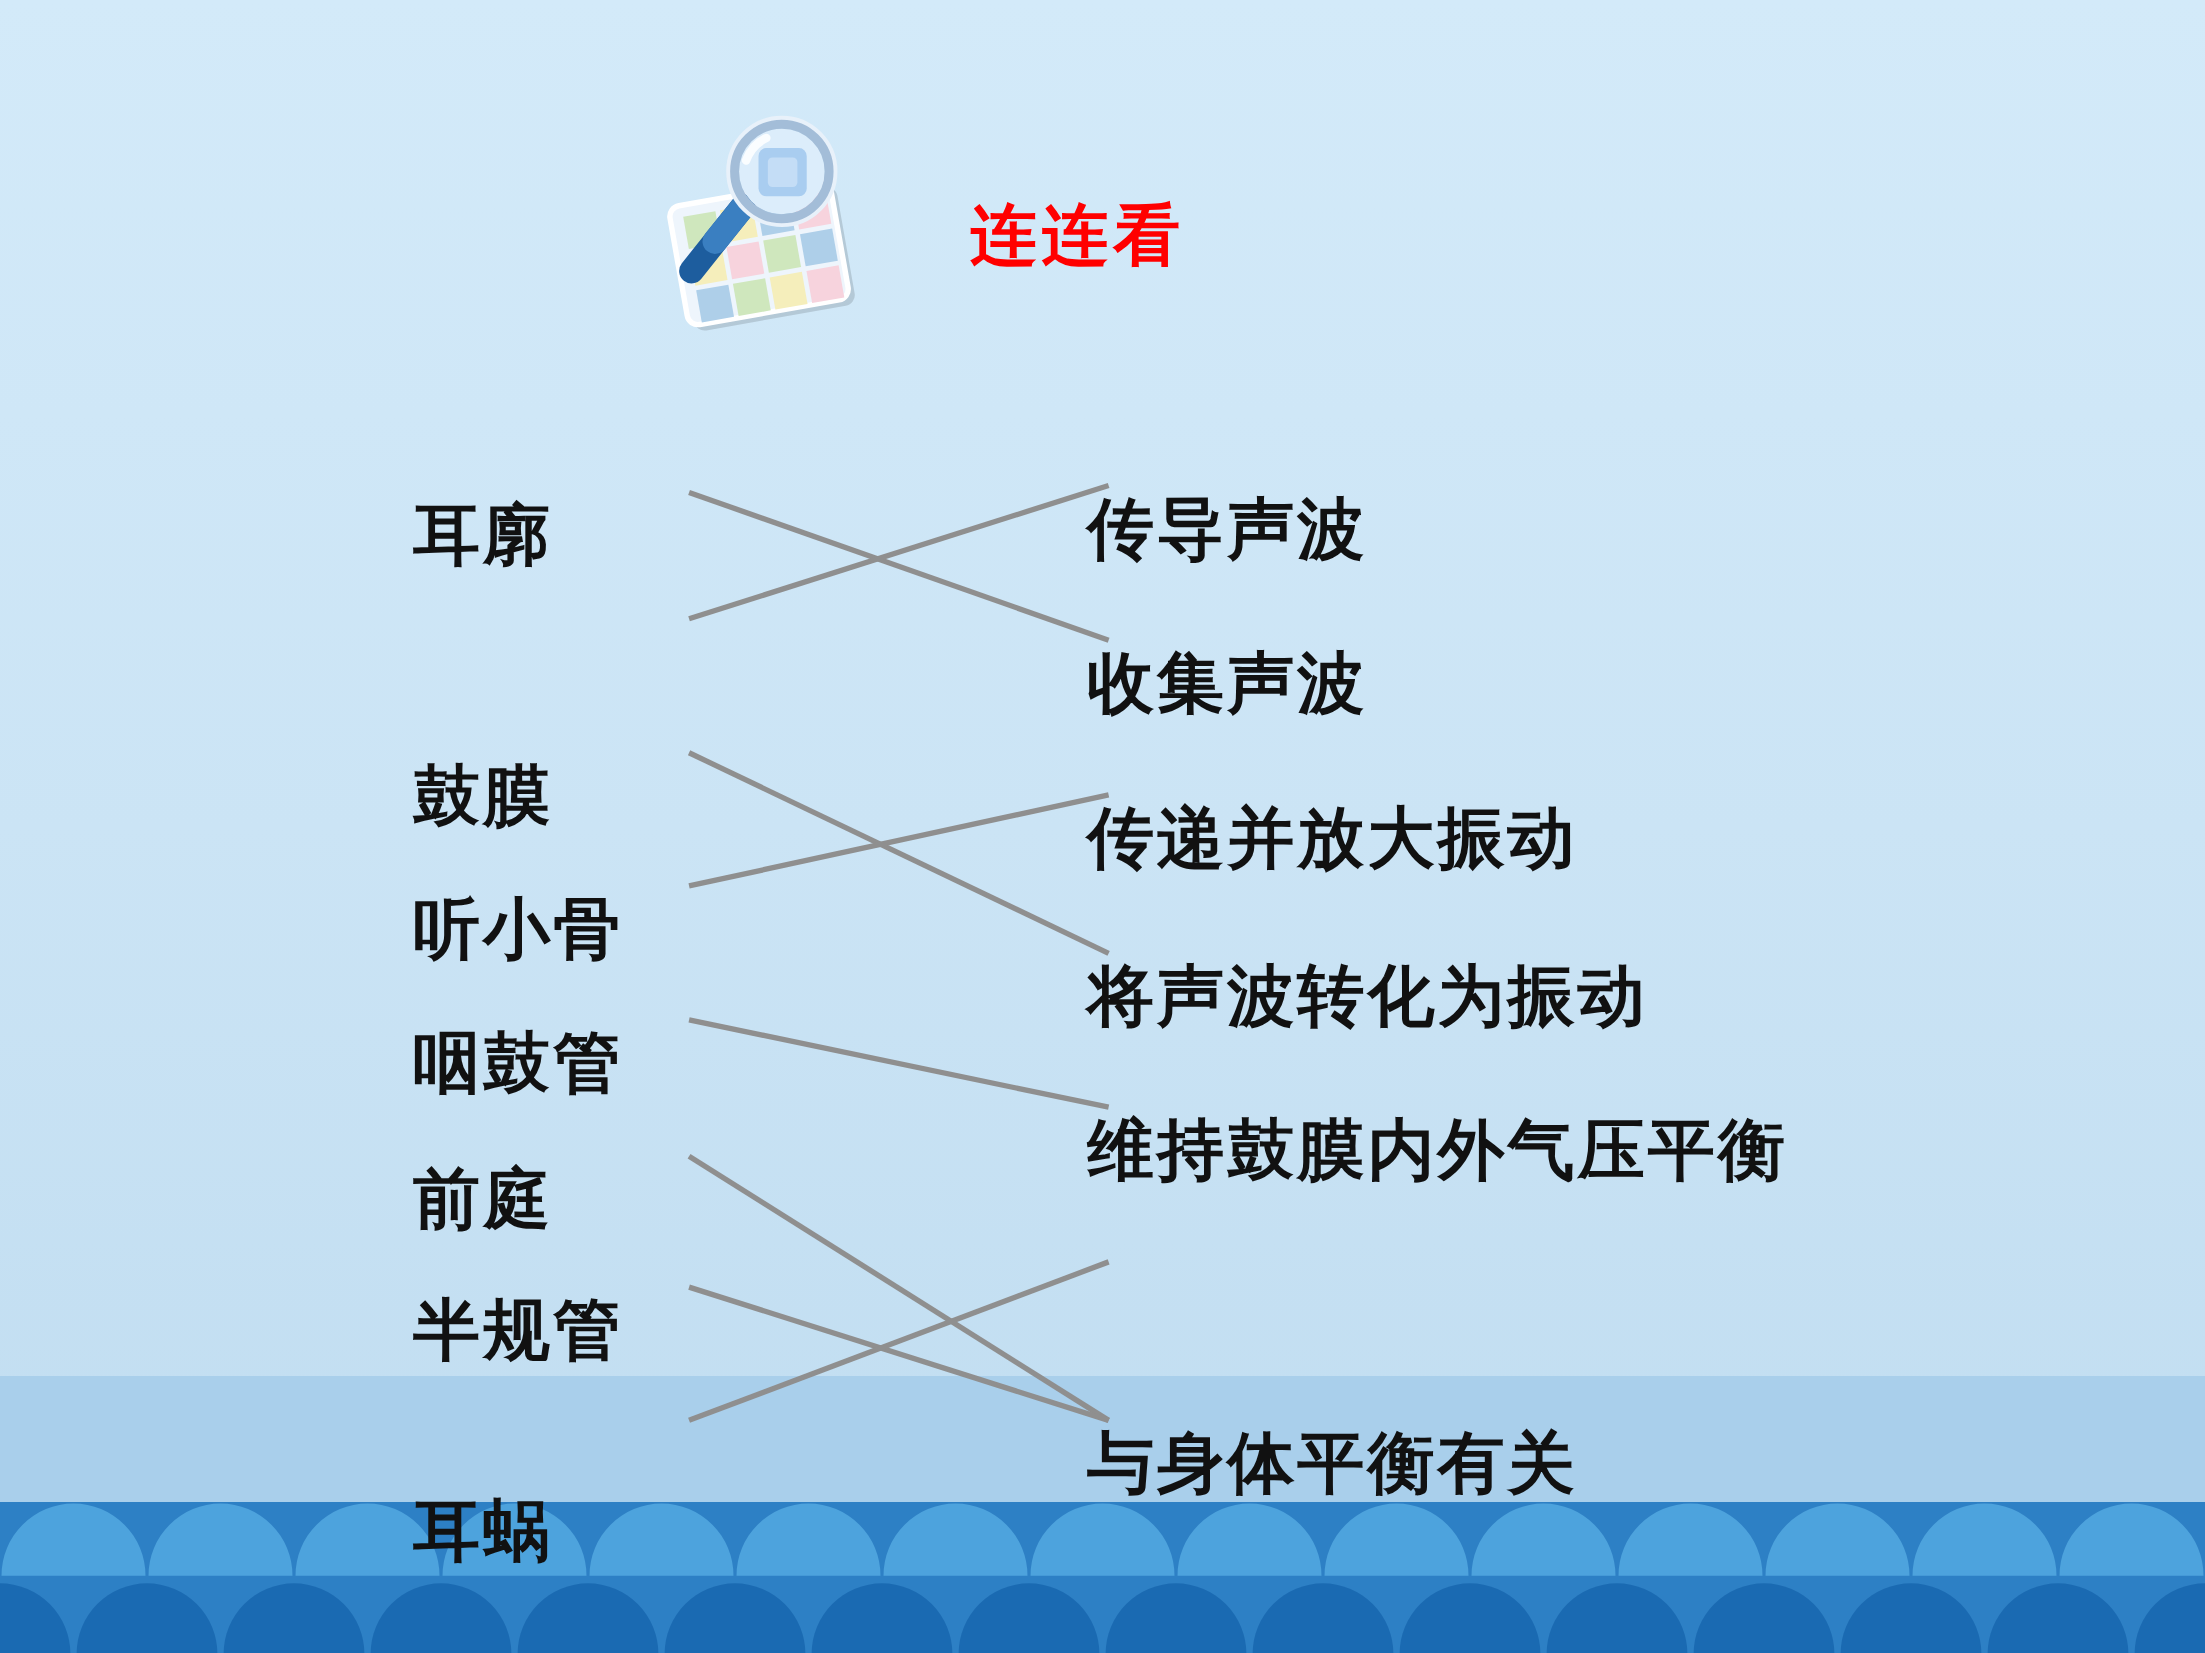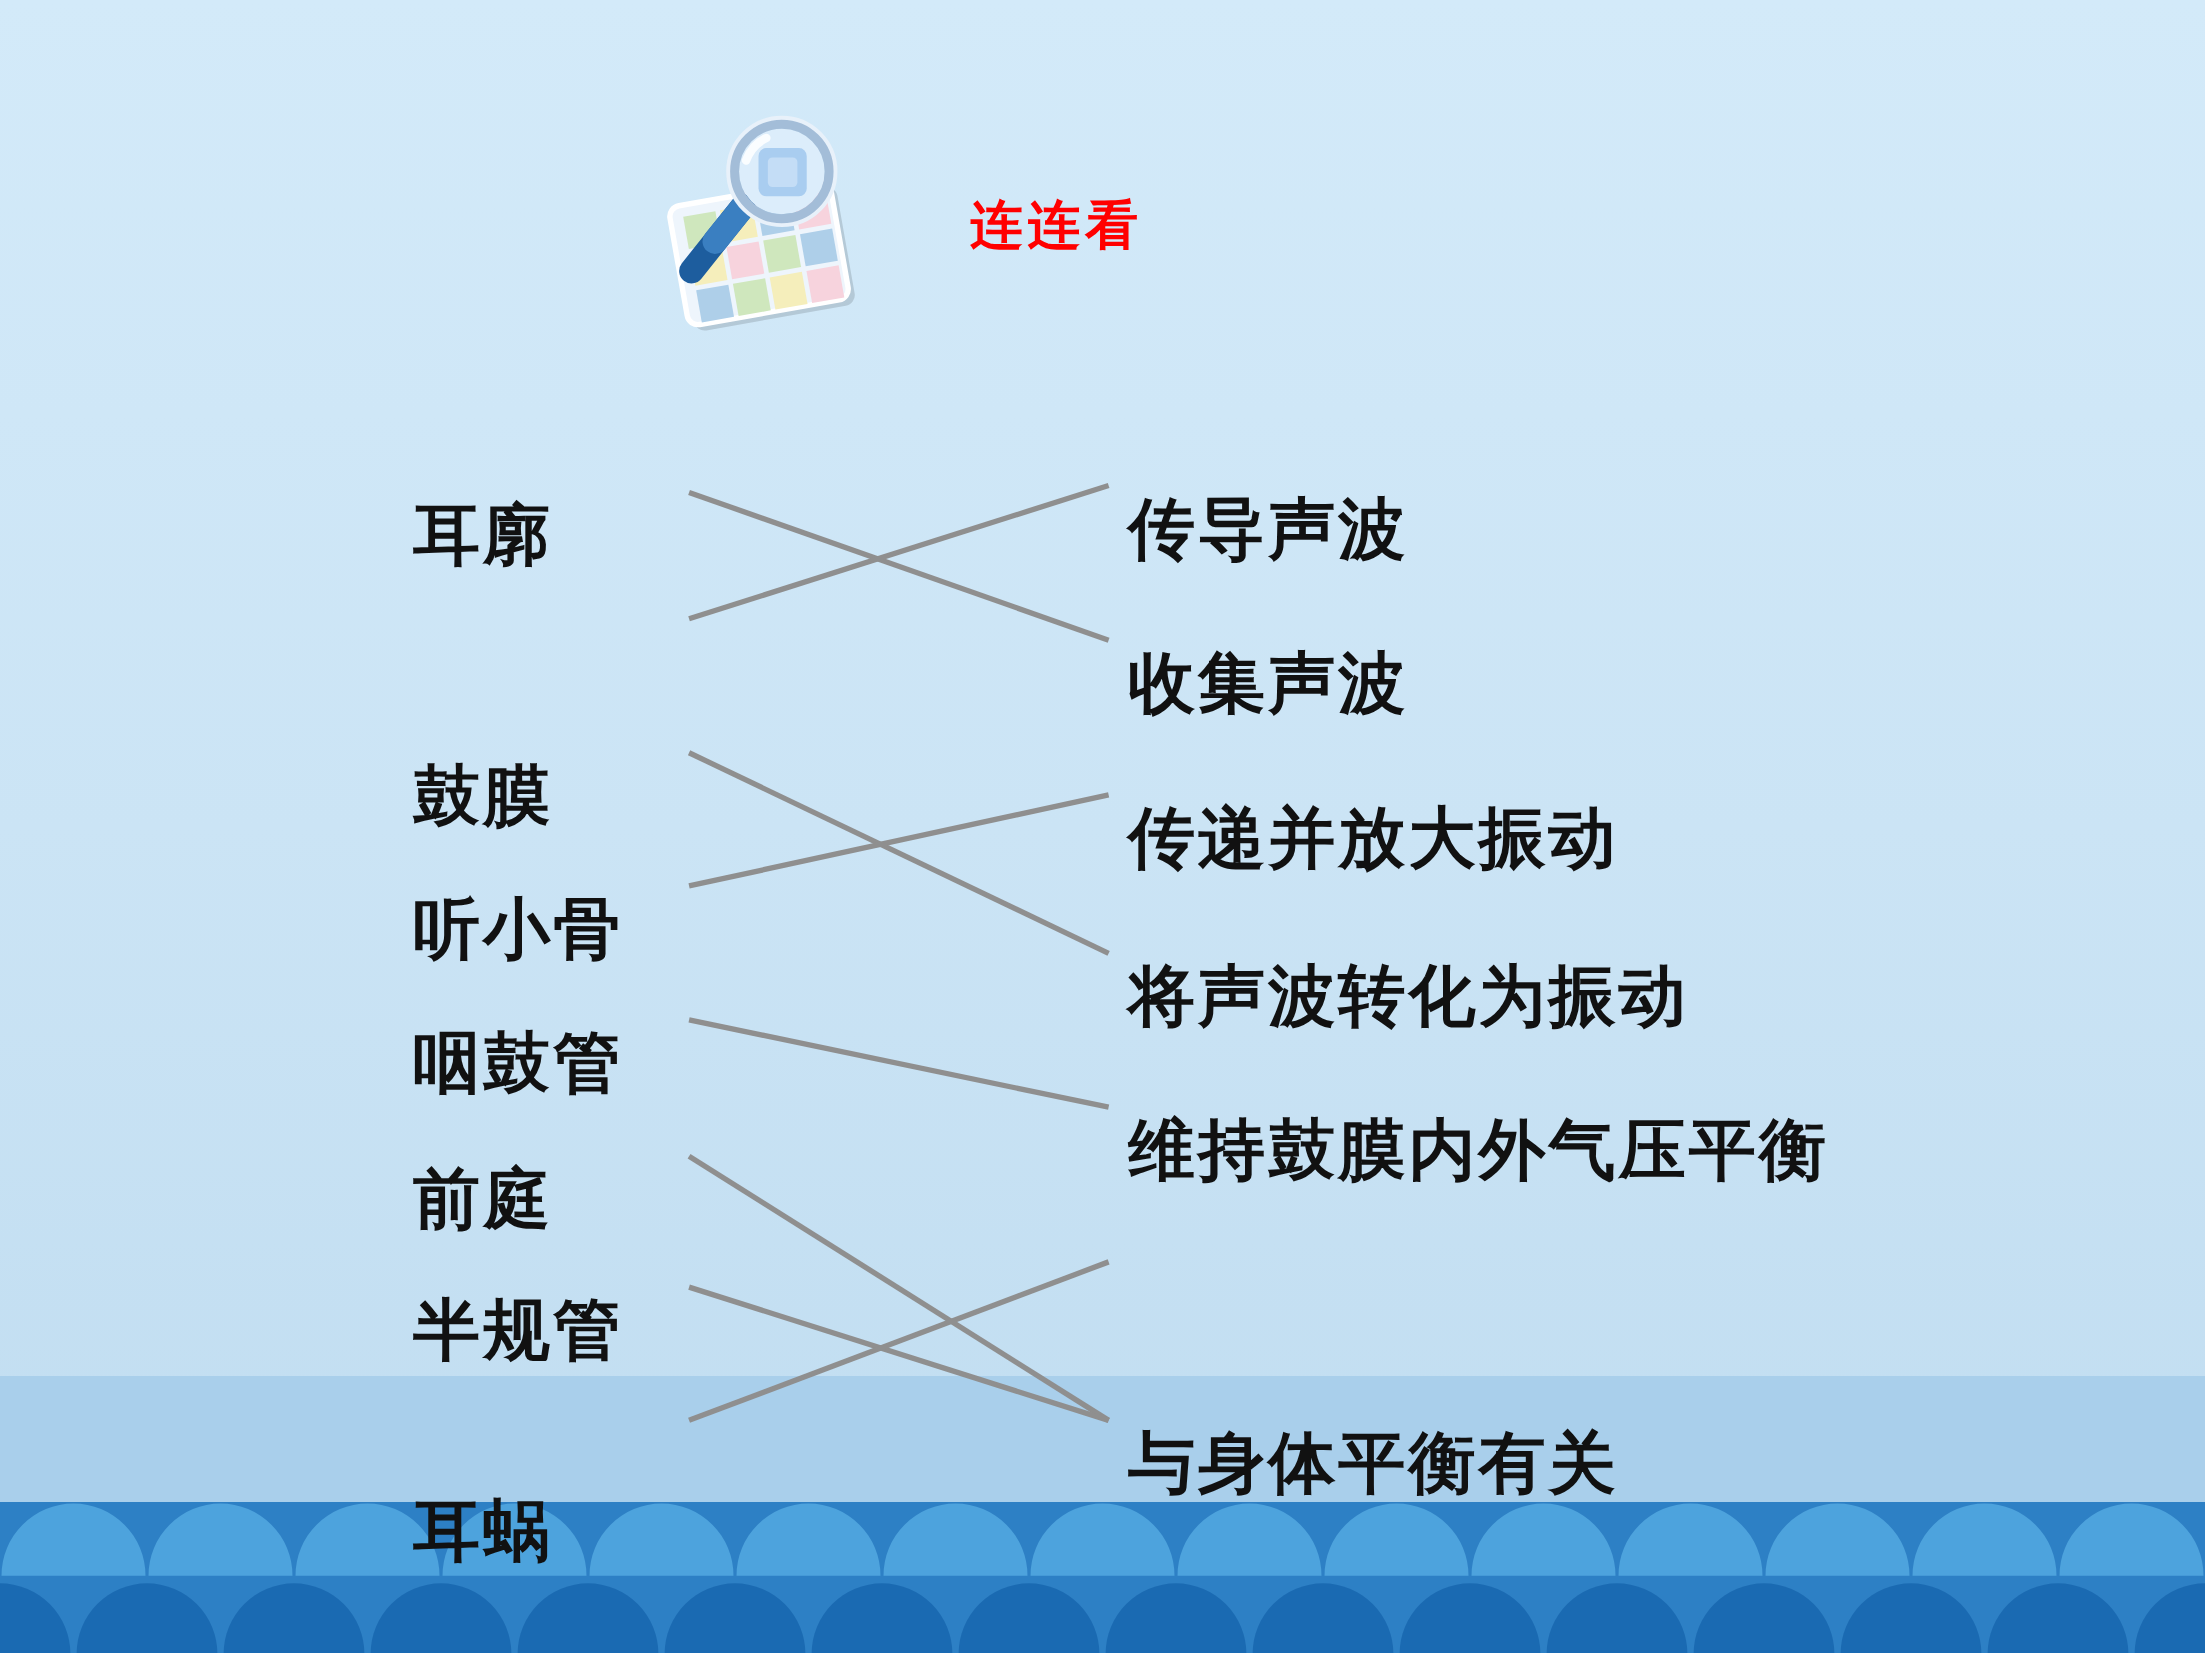--- a/index.html
+++ b/index.html
@@ -10,33 +10,33 @@
     background:linear-gradient(180deg,#d3eaf9 0%,#cbe4f5 50%,#bfdcf0 100%);
     font-family:"Liberation Sans", sans-serif;
   }
   .strip{
     position:absolute;left:0;top:1376px;width:2205px;height:126px;
     background:#a9cfeb;
   }
   .wave{position:absolute;left:0;top:1502px;}
   .title{
     position:absolute;left:970px;top:190px;
-    font-size:53px;font-weight:700;letter-spacing:4.6px;
+    font-size:67px;font-weight:700;letter-spacing:4.6px;
     white-space:nowrap;
   }
   .icon{position:absolute;left:651px;top:103px;width:222px;height:245px;}
   .item{
     position:absolute;
     font-size:67px;font-weight:700;color:#111111;
     line-height:92px;white-space:nowrap;
     letter-spacing:3.1px;
     margin-top:43px;
   }
   .left-item{left:413px;}
-  .right-item{left:1128px;text-align:center;}
+  .right-item{left:1087px;text-align:center;}
   #lines{position:absolute;left:0;top:0;width:2205px;height:1654px;pointer-events:none;}
 </style>
 </head>
 <body>
 
 <div id="slide">
 
   <div class="strip"></div>
 
   <svg class="wave" width="2205" height="152" viewBox="0 0 2880 198" preserveAspectRatio="none">

